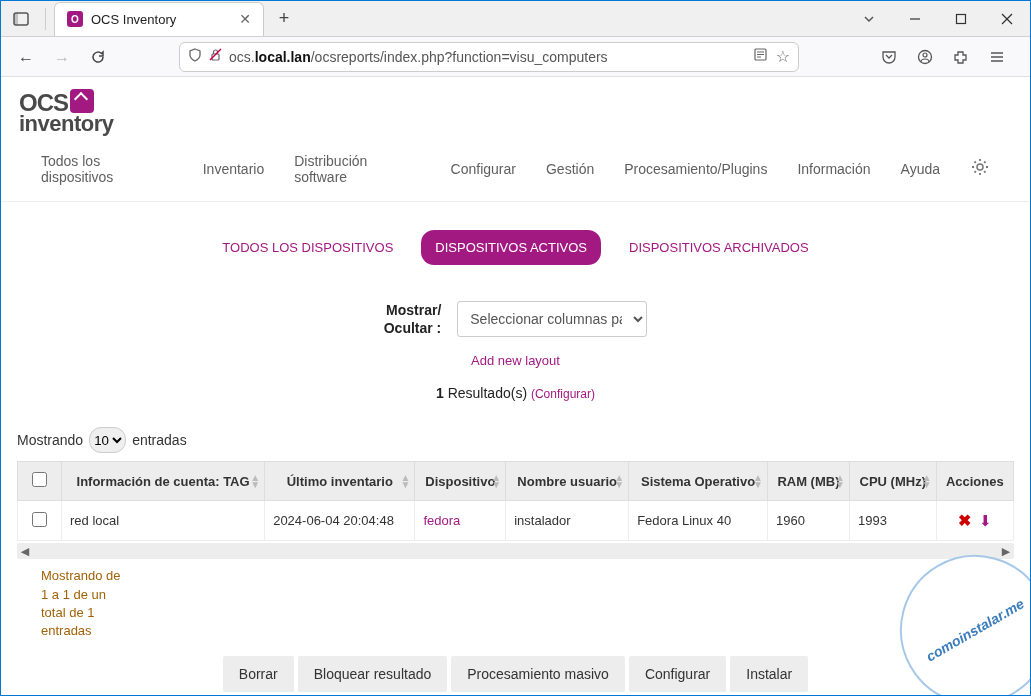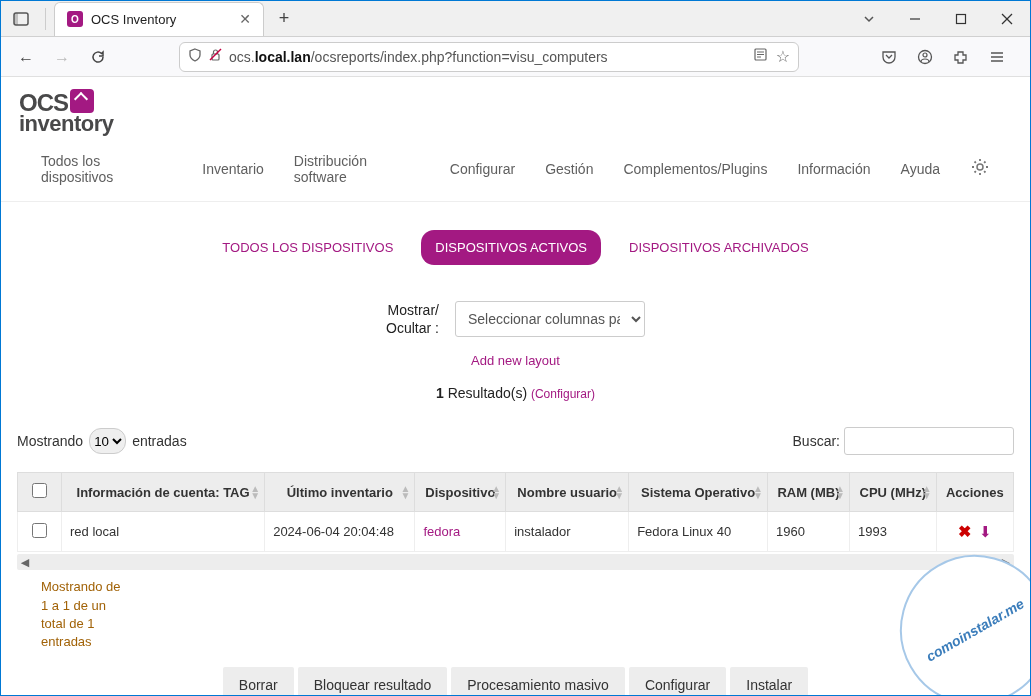--- a/index.html
+++ b/index.html
@@ -46,35 +46,35 @@
 
 .topnav { display:flex; align-items:center; padding:10px 40px 16px; gap:30px; border-bottom:1px solid #eee; }
 .topnav a { color:#5f5f5f; font-size:14px; text-decoration:none; cursor:pointer; }
 .topnav .gear { margin-left:auto; color:#777; font-size:20px; }
 
 .subtabs { display:flex; justify-content:center; gap:14px; padding:28px 0 18px; }
 .subtabs a { color:#a31982; font-size:13px; font-weight:500; padding:10px 14px; text-decoration:none; cursor:pointer; }
 .subtabs a.active { background:#a31982; color:#fff; border-radius:13px; }
 
 .show-hide { display:flex; justify-content:center; align-items:center; gap:16px; padding:18px 0 6px; }
-.show-hide .lbl { text-align:right; font-size:14px; color:#222; font-weight:400; line-height:1.3; }
+.show-hide .lbl { text-align:right; font-size:14px; color:#222; font-weight:700; line-height:1.3; }
 .show-hide select { height:36px; width:190px; border:1px solid #ccc; border-radius:3px; padding:0 8px; font-size:14px; color:#555; background:#fff; }
 
 .add-layout { text-align:center; padding:8px 0; }
 .add-layout a { color:#a31982; font-size:13px; text-decoration:none; cursor:pointer; }
 
 .result-count { text-align:center; font-size:14px; color:#222; padding:8px 0 20px; }
 .result-count a { color:#a31982; font-size:12px; text-decoration:none; }
 
 .table-controls { display:flex; align-items:center; padding:6px 16px; font-size:14px; color:#333; }
 .table-controls select { margin:0 6px; height:26px; border:1px solid #ccc; border-radius:12px; }
 .table-controls .search-area { margin-left:auto; display:flex; align-items:center; gap:4px; }
 .table-controls input { height:28px; width:170px; border:1px solid #ccc; border-radius:3px; padding:0 6px; }
 
-.data-table { width:calc(100% - 32px); margin:11px 16px 2px; border-collapse:collapse; font-size:13px; }
+.data-table { width:calc(100% - 32px); margin:2px 16px 2px; border-collapse:collapse; font-size:13px; }
 .data-table th { background:#ededed; border:1px solid #ddd; padding:10px 6px; color:#333; font-weight:600; position:relative; }
 .data-table th .sort { position:absolute; right:4px; top:50%; transform:translateY(-50%); color:#bbb; font-size:10px; line-height:0.7; }
 .data-table td { border:1px solid #eee; padding:10px 8px; color:#333; vertical-align:middle; }
 .data-table td a { color:#a31982; text-decoration:none; }
 .data-table .actions-cell { text-align:center; }
 .data-table .actions-cell .del { color:#c00; font-weight:bold; font-size:16px; margin-right:4px; }
 .data-table .actions-cell .dl { color:#a31982; font-size:15px; }
 .chk { width:15px; height:15px; }
 
 .hscroll { margin:0 16px; height:16px; background:#ededed; display:flex; align-items:center; justify-content:space-between; border-radius:2px; }
@@ -199,21 +199,21 @@
         <span class="txt2">inventory</span>
       </div>
     </div>
 
     <div class="topnav">
       <a>Todos los dispositivos</a>
       <a>Inventario</a>
       <a>Distribución software</a>
       <a>Configurar</a>
       <a>Gestión</a>
-      <a>Complementos/Plugins</a>
+      <a>Procesamiento/Plugins</a>
       <a>Información</a>
       <a>Ayuda</a>
       <span class="gear">
         <svg width="20" height="20" viewBox="0 0 20 20">
             <circle cx="10" cy="10" r="3" fill="none" stroke="#777" stroke-width="1.5"></circle>
             <path d="M10 2v2M10 16v2M2 10h2M16 10h2M4.5 4.5l1.4 1.4M14.1 14.1l1.4 1.4M4.5 15.5l1.4-1.4M14.1 5.9l1.4-1.4" stroke="#777" stroke-width="1.8"></path>
           </svg>
       </span>
     </div>
 
@@ -237,24 +237,20 @@
     </div>
 
     <div class="result-count">
       <b>1</b> <span>Resultado(s)</span> <a>(Configurar)</a>
     </div>
 
     <div class="table-controls">
       <span>Mostrando</span>
       <select><option>10</option></select>
       <span>entradas</span>
-      <div class="search-area">
-        <span>Buscar:</span>
-        <input type="text" style="">
-      </div>
     </div>
 
     <table class="data-table">
       <thead>
         <tr>
           <th style="width:44px;"><input type="checkbox" class="chk" style=""></th>
           <th><span>Información de cuenta: TAG</span><span class="sort">▲<br>▼</span></th>
           <th><span>Último inventario</span><span class="sort">▲<br>▼</span></th>
           <th><span>Dispositivo</span><span class="sort">▲<br>▼</span></th>
           <th><span>Nombre usuario</span><span class="sort">▲<br>▼</span></th>

